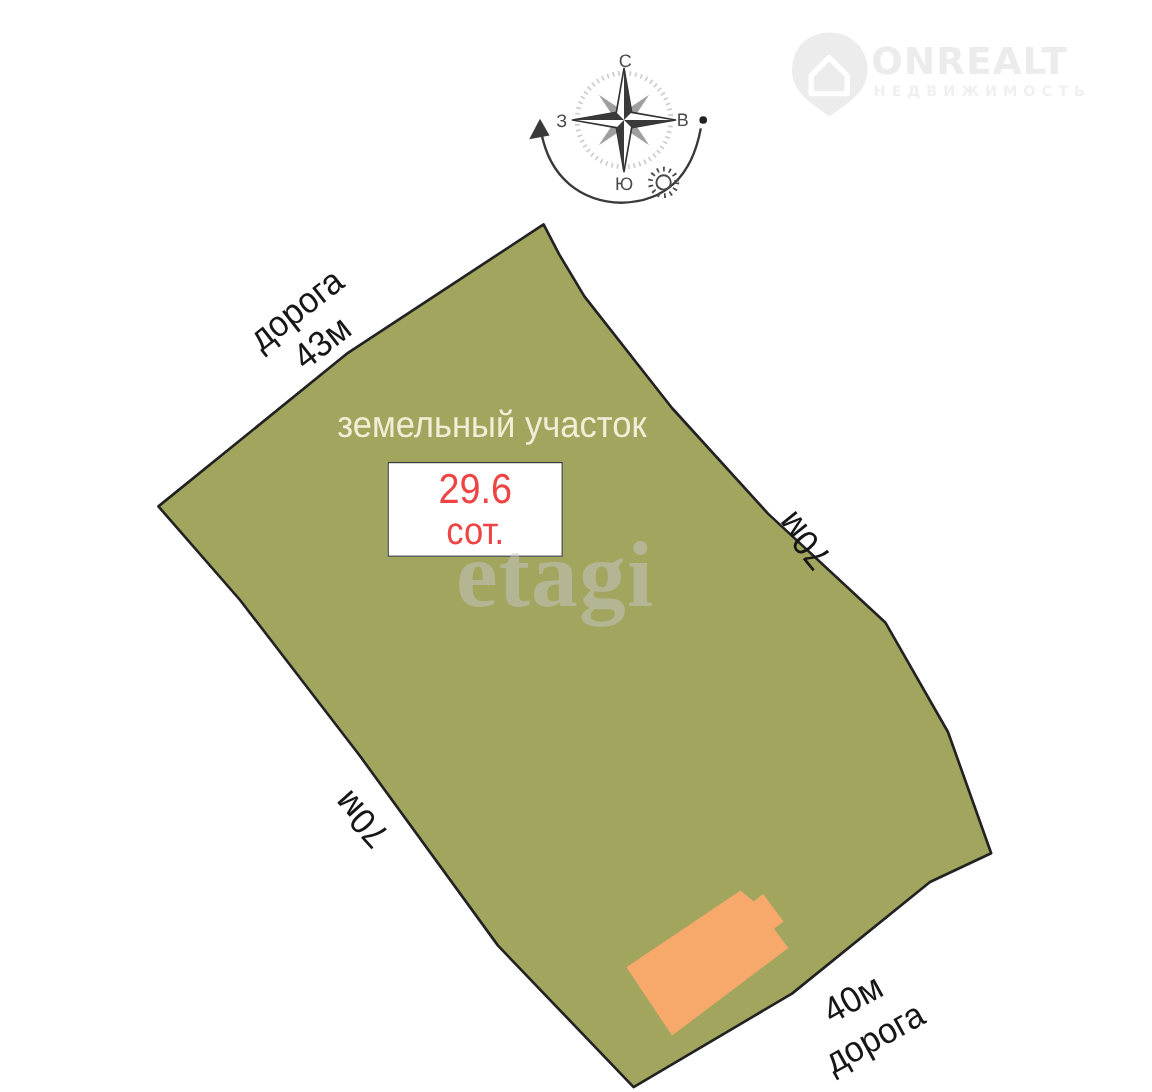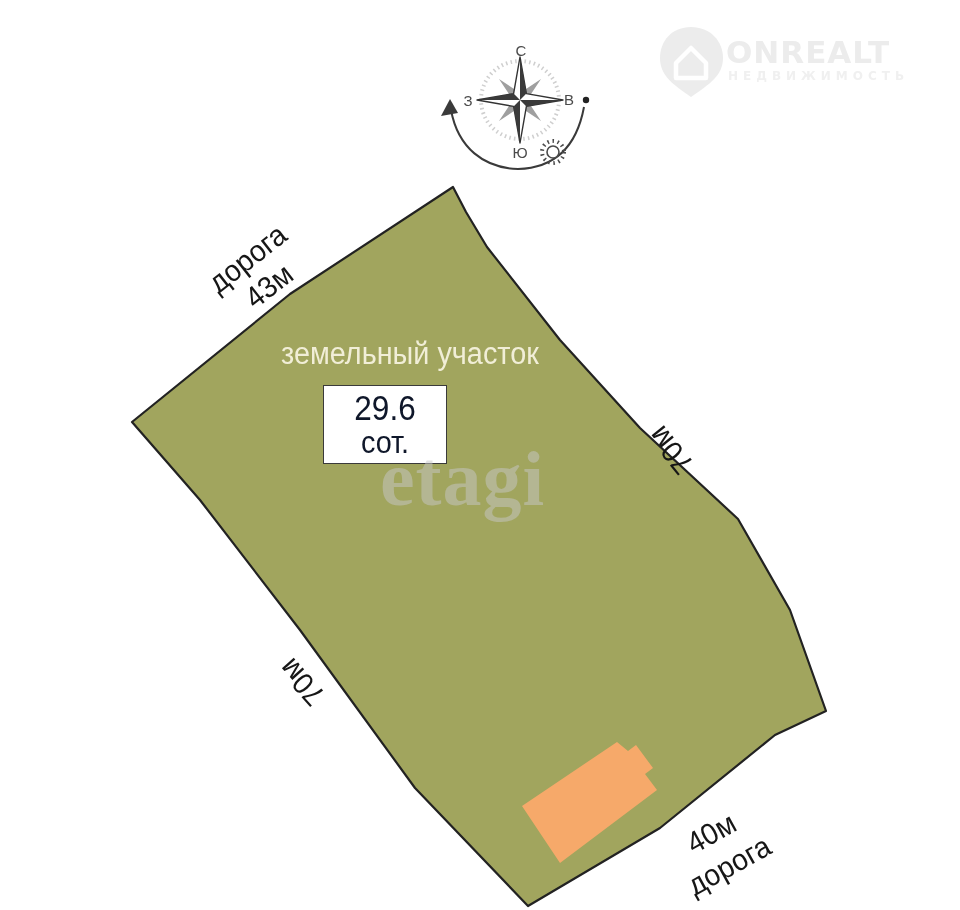--- a/index.html
+++ b/index.html
@@ -18,23 +18,23 @@
     transform:rotate(-29deg) scaleX(.95);}
   .side-70-right{left:631px;top:432px;width:80px;font-size:30px;line-height:36px;
     transform:rotate(231deg) scaleX(.95);}
   .side-70-left{left:262px;top:664px;width:80px;font-size:30px;line-height:36px;
     transform:rotate(228deg) scaleX(.95);}
   .plot-title{
     position:absolute;left:281px;top:337px;font-size:31px;line-height:34px;
     color:#f1eed7;white-space:nowrap;transform:scaleX(.93);transform-origin:left center;
   }
   .area-box{
-    position:absolute;left:323px;top:385px;width:124px;height:79px;
+    position:absolute;left:323px;top:385px;width:146px;height:79px;
     background:#ffffff;border:1.5px solid #3a3a3a;box-sizing:border-box;
-    text-align:center;color:#0f172a;
+    text-align:center;color:#ef4444;
   }
   .area-value{font-size:35px;line-height:38px;margin-top:3px;transform:scaleX(.9);}
   .area-unit{font-size:32px;line-height:30px;transform:scaleX(.9);}
   .brand{
     position:absolute;left:726px;top:34px;width:210px;
     font-family:"DejaVu Sans",sans-serif;font-weight:700;font-size:31px;
     letter-spacing:1px;color:#ececec;
   }
   .brand-sub{
     position:absolute;left:728px;top:69px;width:210px;

